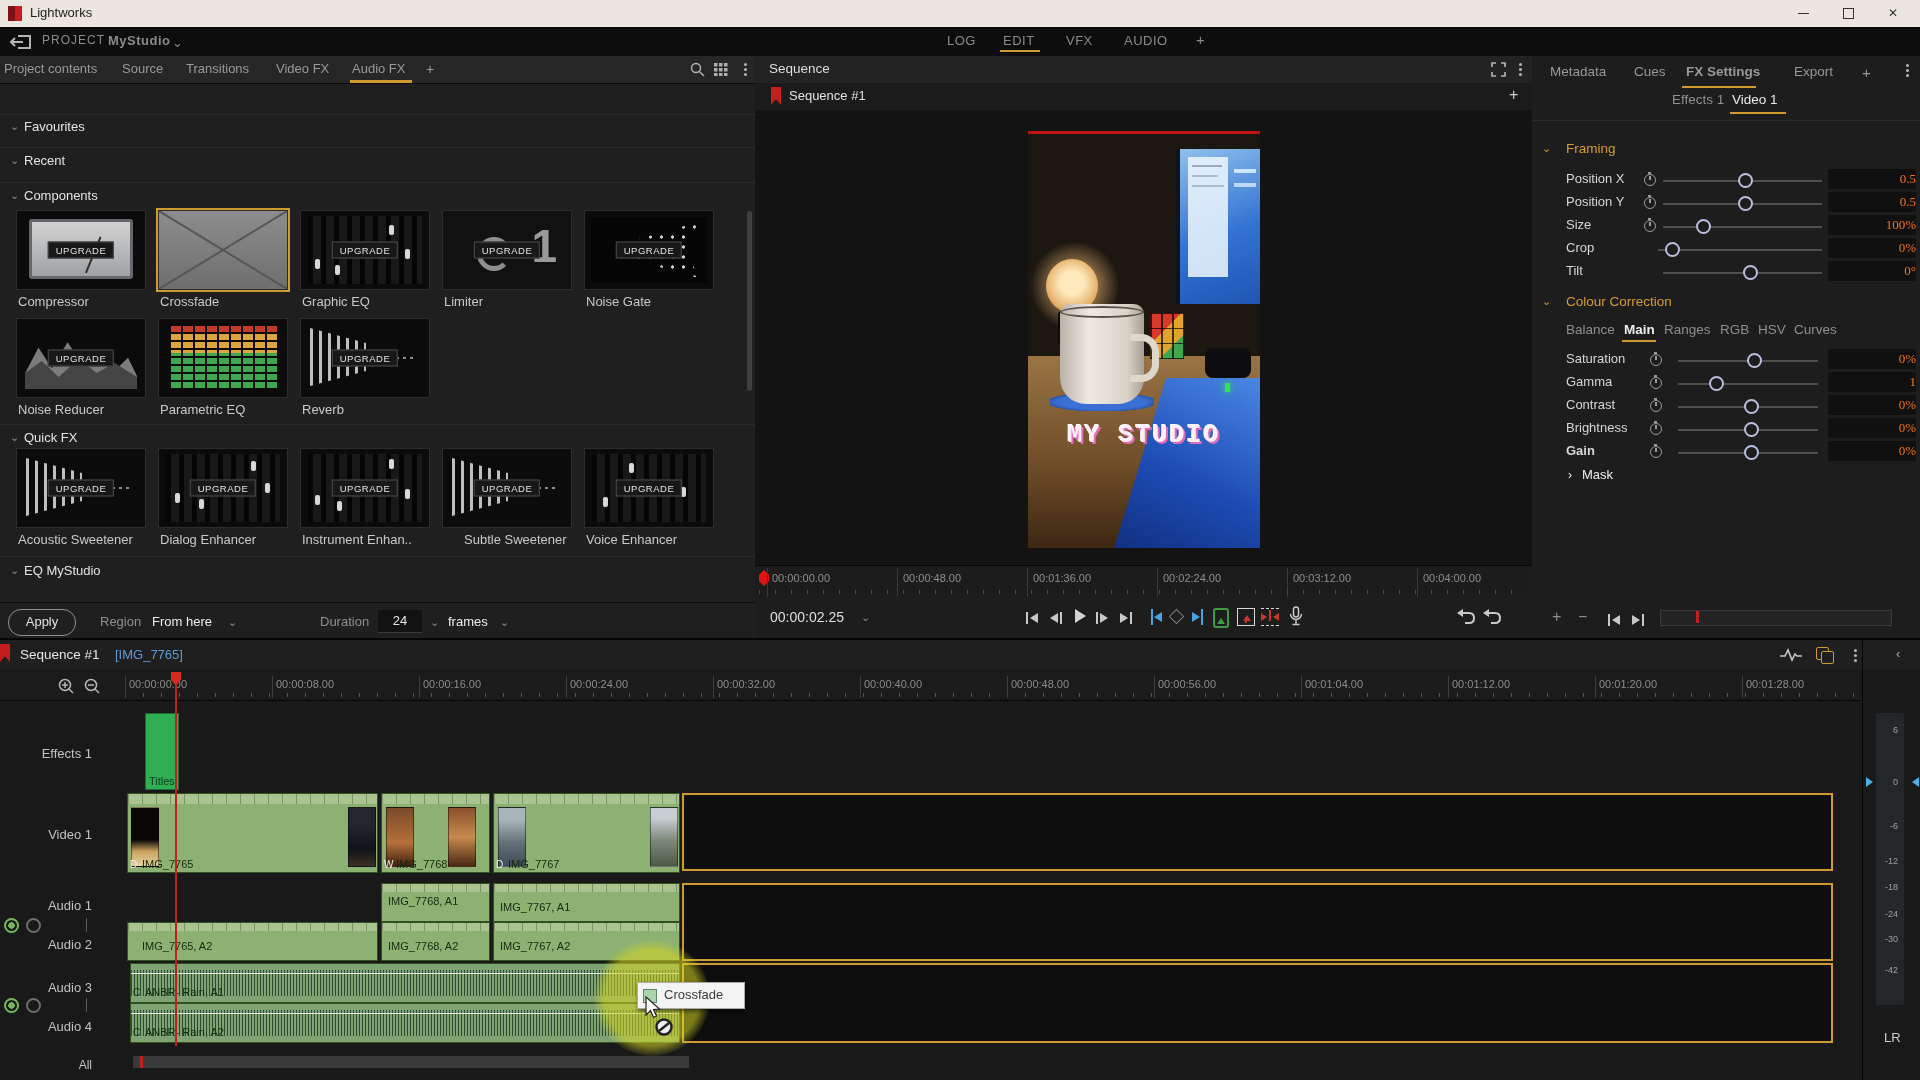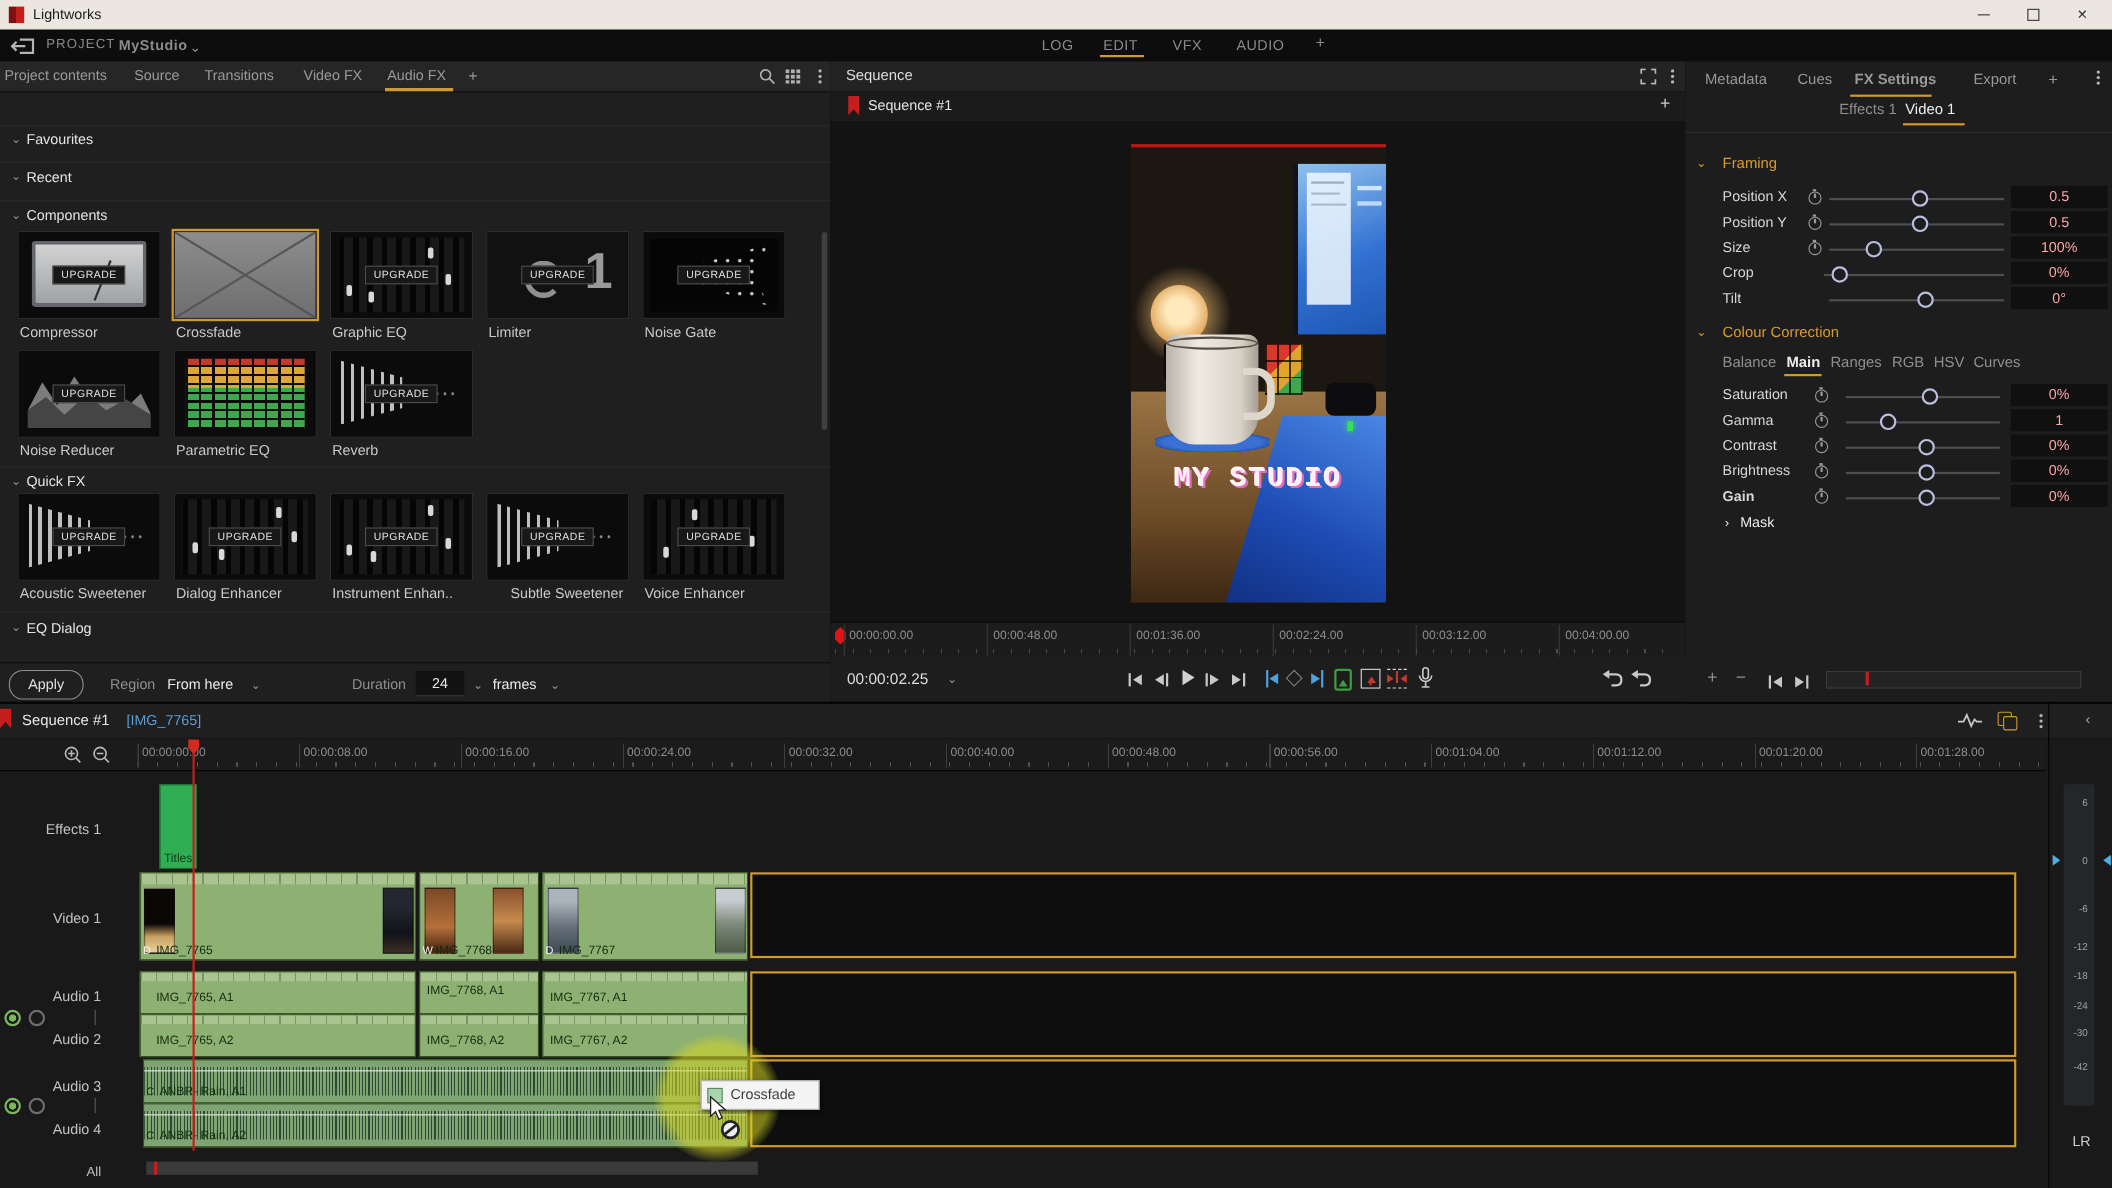--- a/index.html
+++ b/index.html
@@ -60,21 +60,21 @@
   .pb{width:2px;height:12px;background:#c8c8c8;}
   .tl3{width:0;height:0;border:5px solid transparent;border-right:8px solid #c8c8c8;border-left:none;}
   .tr3{width:0;height:0;border:5px solid transparent;border-left:8px solid #c8c8c8;border-right:none;}
   .tplay{width:0;height:0;border:7px solid transparent;border-left:11px solid #d2d2d2;border-right:none;}
   
   #rightpanel{left:1532px;top:56px;width:388px;height:582px;background:#1d1d1d;}
   .sptab{position:absolute;top:8px;font-size:13.5px;color:#989898;}
   .fxlabel{position:absolute;font-size:13px;color:#d6d6d6;}
   .track{position:absolute;height:2px;background:#4e4e4e;}
   .handle{position:absolute;width:11px;height:11px;border:2px solid #b9bede;border-radius:50%;background:#1d1d1d;top:-7px;}
-  .valbox{position:absolute;width:88px;height:20px;background:#101010;color:#fca5a5;font-size:13px;text-align:center;line-height:20px;}
+  .valbox{position:absolute;width:88px;height:20px;background:#101010;color:#f97316;font-size:13px;text-align:right;line-height:20px;font-family:Liberation Serif, serif;}
   .clockic{position:absolute;width:10px;height:10px;border:1.5px solid #9a9a9a;border-radius:50%;}
   .clockic:before{content:"";position:absolute;left:3px;top:-3px;width:3px;height:2px;background:#9a9a9a;}
   .clockic:after{content:"";position:absolute;left:4px;top:1px;width:1.5px;height:4px;background:#9a9a9a;}
   
   #timeline{left:0;top:638px;width:1920px;height:442px;background:#191919;}
   .trklabel{position:absolute;font-size:13px;color:#c2c2c2;text-align:right;width:92px;}
   .clip{position:absolute;background:#8cb172;border:1px solid #33511f;box-sizing:border-box;overflow:hidden;}
   .cstrip{position:absolute;left:0;top:0;right:0;height:8px;background:
       repeating-linear-gradient(90deg,rgba(0,0,0,.25) 0 1px,transparent 1px 14px),#a9c48f;}
   .clbl{position:absolute;left:14px;bottom:2px;font-size:11px;color:#17290e;white-space:nowrap;}
@@ -255,21 +255,21 @@
       <span class="ic-sl"></span>
         <span class="knob" style="left:18px;top:48px;"></span>
         <span class="knob" style="left:44px;top:14px;"></span>
         <span class="knob" style="left:96px;top:38px;"></span>
       <span class="badge">UPGRADE</span>
     </div>
     <span class="tlabel" style="left:586px;top:476px;">Voice Enhancer</span>
 
     <div class="hl" style="left:0;top:500px;width:755px;"></div>
     <span class="chev ab" style="left:10px;top:508px;">⌄</span>
-    <span class="sechdr" style="left:24px;top:507px;">EQ Dialog</span>
+    <span class="sechdr" style="left:24px;top:507px;">EQ MyStudio</span>
     <div class="hl" style="left:0;top:546px;width:755px;background:#0c0c0c;"></div>
 
     <div class="ab" style="left:8px;top:553px;width:66px;height:25px;border:1.5px solid #8f8f8f;border-radius:13px;text-align:center;line-height:24px;color:#e0e0e0;">Apply</div>
     <span class="ab dim" style="left:100px;top:558px;">Region</span>
     <span class="ab lit" style="left:152px;top:558px;">From here</span>
     <span class="ab chev" style="left:228px;top:560px;">⌄</span>
     <span class="ab dim" style="left:320px;top:558px;">Duration</span>
     <div class="ab" style="left:378px;top:554px;width:44px;height:22px;background:#121212;border-bottom:1px solid #3a3a3a;text-align:center;line-height:22px;color:#e6e6e6;">24</div>
     <span class="ab chev" style="left:430px;top:560px;">⌄</span>
     <span class="ab lit" style="left:448px;top:558px;">frames</span>
@@ -603,24 +603,20 @@
     </div>
     <div class="clip" style="left:493px;top:155px;width:187px;height:80px;">
       <div class="cstrip" style="height:10px;"></div>
       <div class="th" style="left:4px;background:linear-gradient(180deg,#aab4bc 0 20%,#66707a 60%,#3e4a55);"></div>
       <div class="th" style="left:156px;background:linear-gradient(180deg,#c8cdd2 0 18%,#7e8a7a 55%,#4e5a48);"></div>
       <span class="cmk">D</span>
       <span class="clbl">IMG_7767</span>
     </div>
     <div class="obox" style="top:155px;height:78px;"></div>
 
-    <div class="clip" style="left:127px;top:245px;width:251px;height:39px;">
-        <div class="cstrip"></div>
-        <span class="clbl" style="bottom:8px;">IMG_7765, A1</span>
-      </div>
     <div class="clip" style="left:381px;top:245px;width:109px;height:39px;">
         <div class="cstrip"></div>
         <span class="clbl" style="left:6px;bottom:14px;">IMG_7768, A1</span>
       </div>
     <div class="clip" style="left:493px;top:245px;width:187px;height:39px;">
         <div class="cstrip"></div>
         <span class="clbl" style="left:6px;bottom:8px;">IMG_7767, A1</span>
       </div>
 
     <div class="clip" style="left:127px;top:284px;width:251px;height:39px;">

